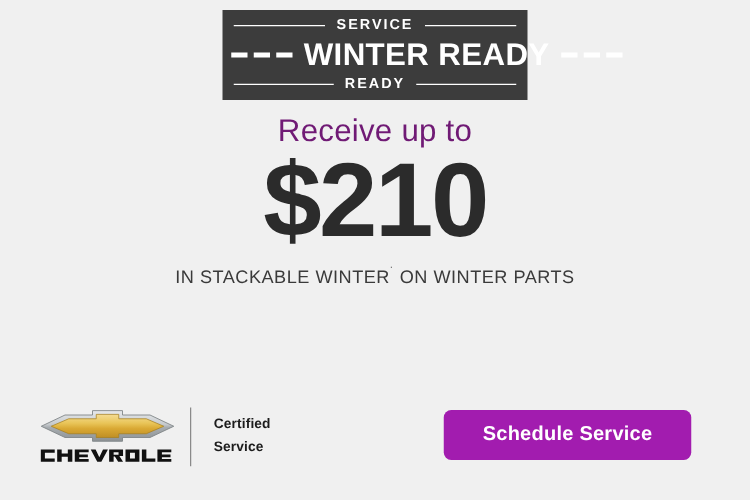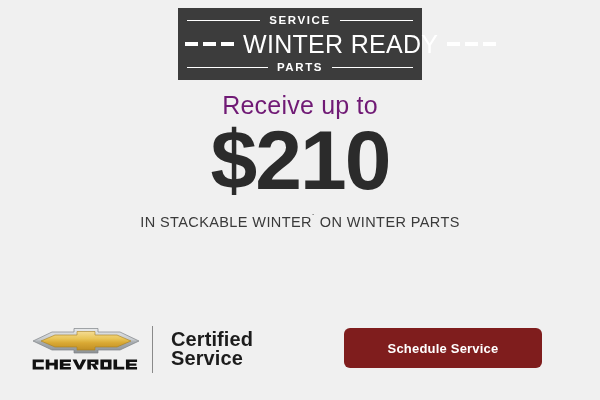--- a/index.html
+++ b/index.html
@@ -71,21 +71,21 @@
     flex: 0 0 auto;
   }
   .dash {
     width: 13px;
     height: 4px;
     background: #ffffff;
   }
   .badge-title {
     color: #ffffff;
     font-size: 25px;
-    font-weight: normal;
+    font-weight: bold;
     letter-spacing: 0.3px;
     white-space: nowrap;
     line-height: 1;
     padding: 0 9px;
     flex: 1 1 auto;
     text-align: center;
   }
 
   
   .receive {
@@ -174,38 +174,38 @@
     display: block;
   }
   .logo-divider {
     width: 1px;
     height: 47px;
     background: #8a8a8a;
     margin: 0 18px 0 10px;
   }
   .certified {
     color: #1c1c1c;
-    font-size: 20px;
+    font-size: 11px;
     font-weight: bold;
     line-height: 19px;
     letter-spacing: 0.1px;
   }
 
   .cta {
     position: absolute;
-    left: 344px;
+    left: 355px;
     top: 10px;
     width: 198px;
     height: 40px;
-    background: #7f1d1d;
+    background: #a21caf;
     border: none;
     border-radius: 6px;
     color: #ffffff;
     font-family: "Liberation Sans", sans-serif;
-    font-size: 13px;
+    font-size: 16px;
     font-weight: bold;
     letter-spacing: 0.2px;
     cursor: pointer;
     padding: 0;
   }
 </style>
 </head>
 <body>
 
 <div class="ad">
@@ -226,21 +226,21 @@
       <span class="badge-title">WINTER READY</span>
       <span class="dashes">
         <span class="dash"></span>
         <span class="dash"></span>
         <span class="dash"></span>
       </span>
     </div>
 
     <div class="badge-row small">
       <span class="rule"></span>
-      <span class="badge-kicker">PARTS</span>
+      <span class="badge-kicker">READY</span>
       <span class="rule"></span>
     </div>
   </div>
 
   <div class="receive">Receive up to</div>
   <div class="amount">$210</div>
 
   <div class="rebates">
     <span>IN STACKABLE WINTER</span><span class="fn">˙</span><span> ON WINTER PARTS</span>
   </div>

